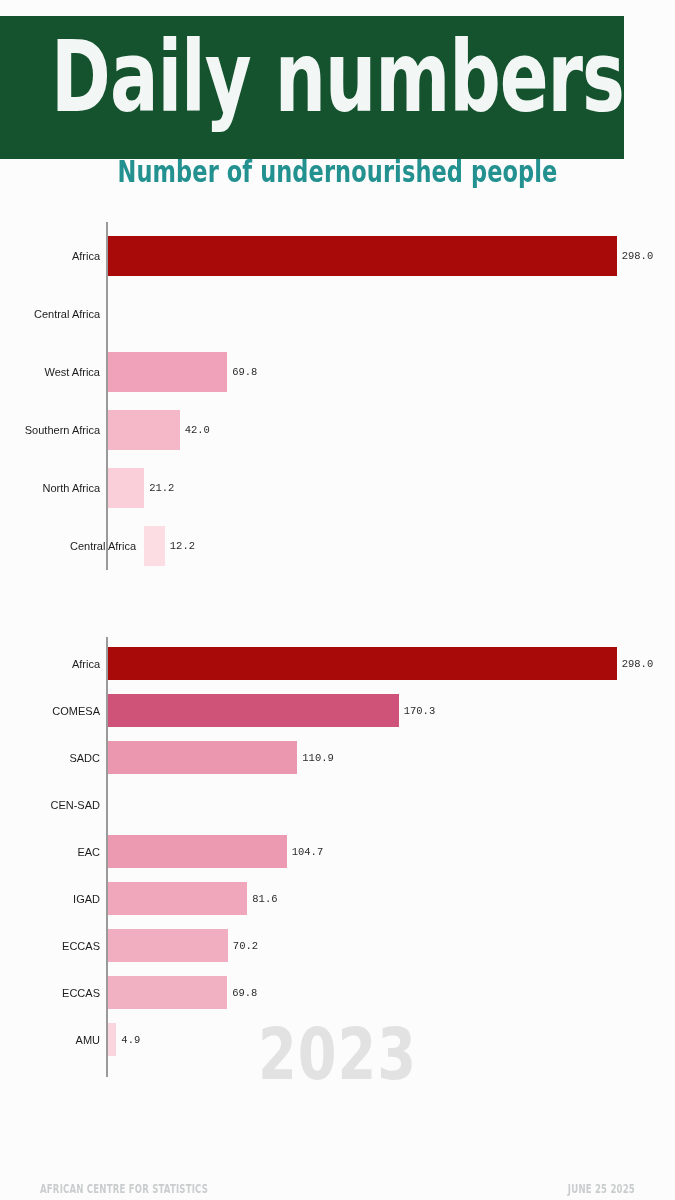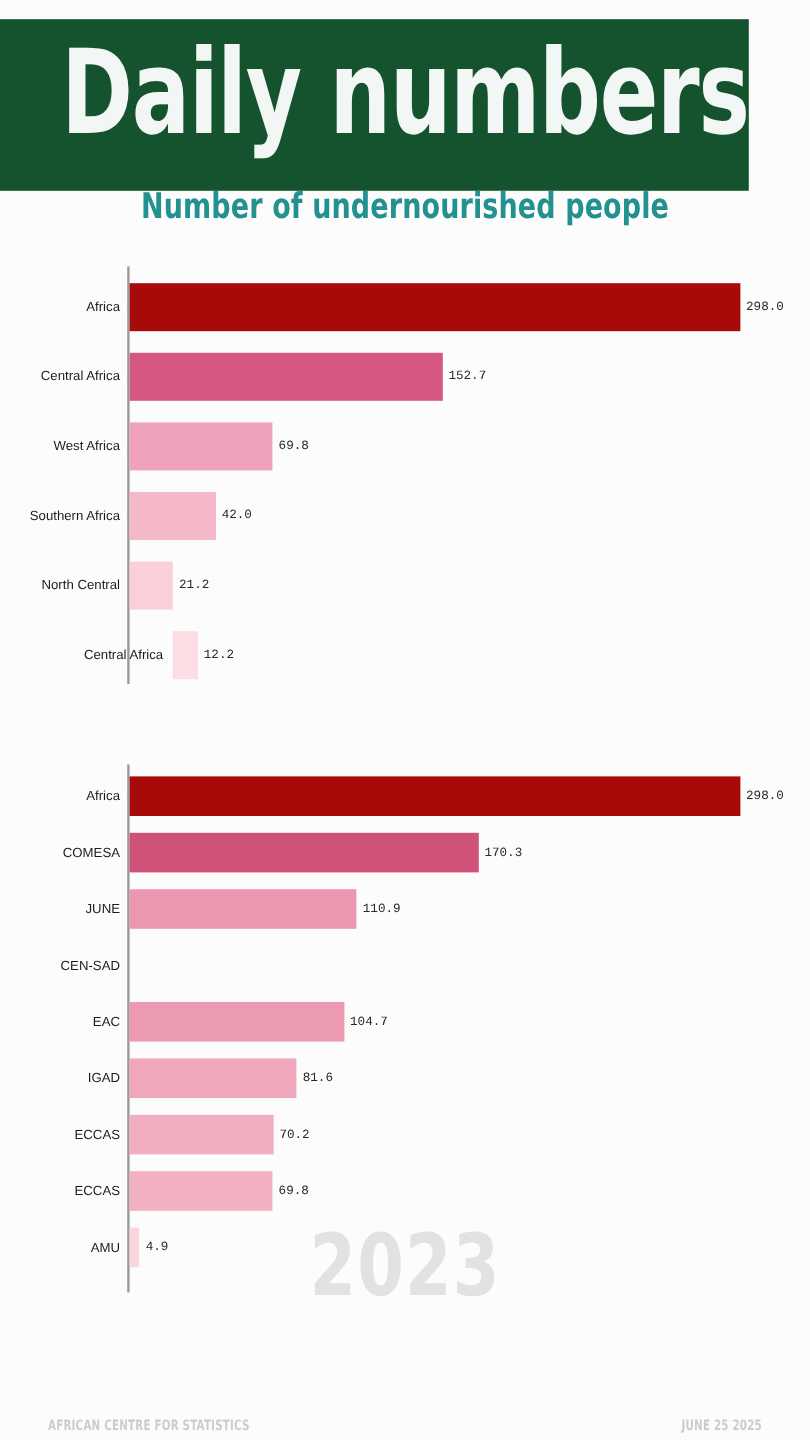--- a/index.html
+++ b/index.html
@@ -172,41 +172,37 @@
     <div class="rows">
         <div class="row" style="top: 14px; height: 40px;">
           <div class="cat-label">Africa</div>
           <div class="bar-wrap">
             <div class="bar" style="width: 508.686px; background: rgb(168, 10, 10);"></div>
             <div class="val-label">298.0</div>
           </div>
         </div>
         <div class="row" style="top: 72px; height: 40px;">
           <div class="cat-label">Central Africa</div>
-          <div class="bar-wrap">
-            <div class="bar" style="width: 260.659px; background: rgb(213, 87, 127);"></div>
-            <div class="val-label">152.7</div>
-          </div>
         </div>
         <div class="row" style="top: 130px; height: 40px;">
           <div class="cat-label">West Africa</div>
           <div class="bar-wrap">
             <div class="bar" style="width: 119.149px; background: rgb(239, 162, 185);"></div>
             <div class="val-label">69.8</div>
           </div>
         </div>
         <div class="row" style="top: 188px; height: 40px;">
           <div class="cat-label">Southern Africa</div>
           <div class="bar-wrap">
             <div class="bar" style="width: 71.694px; background: rgb(245, 184, 200);"></div>
             <div class="val-label">42.0</div>
           </div>
         </div>
         <div class="row" style="top: 246px; height: 40px;">
-          <div class="cat-label">North Central</div>
+          <div class="cat-label">North Africa</div>
           <div class="bar-wrap">
             <div class="bar" style="width: 36.1884px; background: rgb(251, 207, 217);"></div>
             <div class="val-label">21.2</div>
           </div>
         </div>
         <div class="row" style="top: 304px; height: 40px; margin-left: 36px;">
           <div class="cat-label">Central Africa</div>
           <div class="bar-wrap">
             <div class="bar" style="width: 20.8254px; background: rgb(252, 221, 228);"></div>
             <div class="val-label">12.2</div>
@@ -226,21 +222,21 @@
           </div>
         </div>
         <div class="row" style="top: 57px; height: 33px;">
           <div class="cat-label">COMESA</div>
           <div class="bar-wrap">
             <div class="bar" style="width: 290.702px; background: rgb(207, 82, 121);"></div>
             <div class="val-label">170.3</div>
           </div>
         </div>
         <div class="row" style="top: 104px; height: 33px;">
-          <div class="cat-label">JUNE</div>
+          <div class="cat-label">SADC</div>
           <div class="bar-wrap">
             <div class="bar" style="width: 189.306px; background: rgb(235, 151, 176);"></div>
             <div class="val-label">110.9</div>
           </div>
         </div>
         <div class="row" style="top: 151px; height: 33px;">
           <div class="cat-label">CEN-SAD</div>
         </div>
         <div class="row" style="top: 198px; height: 33px;">
           <div class="cat-label">EAC</div>

